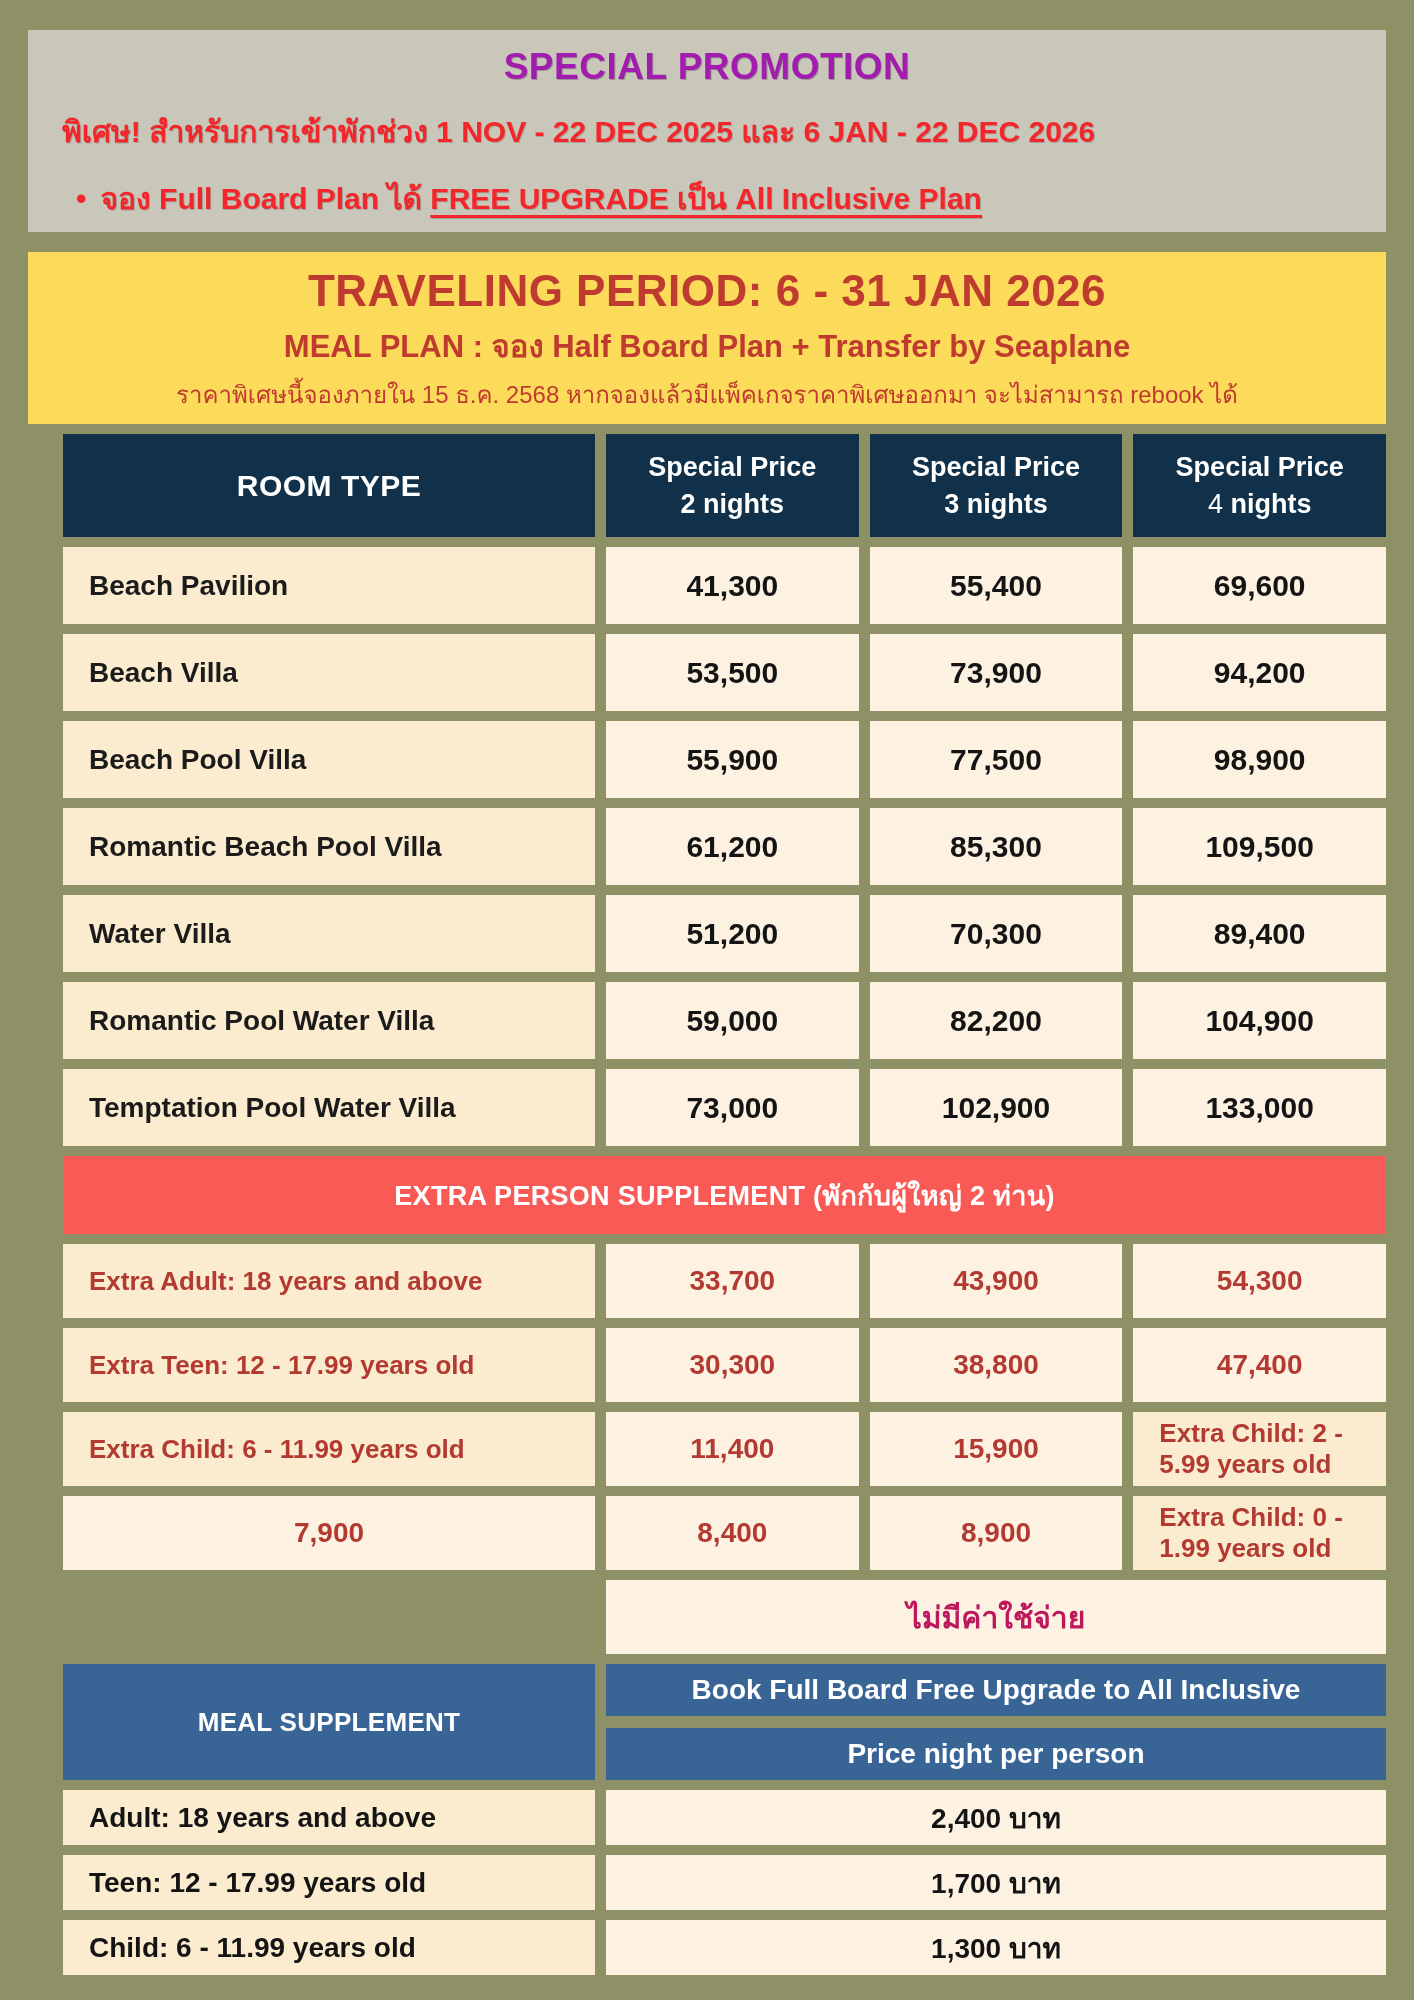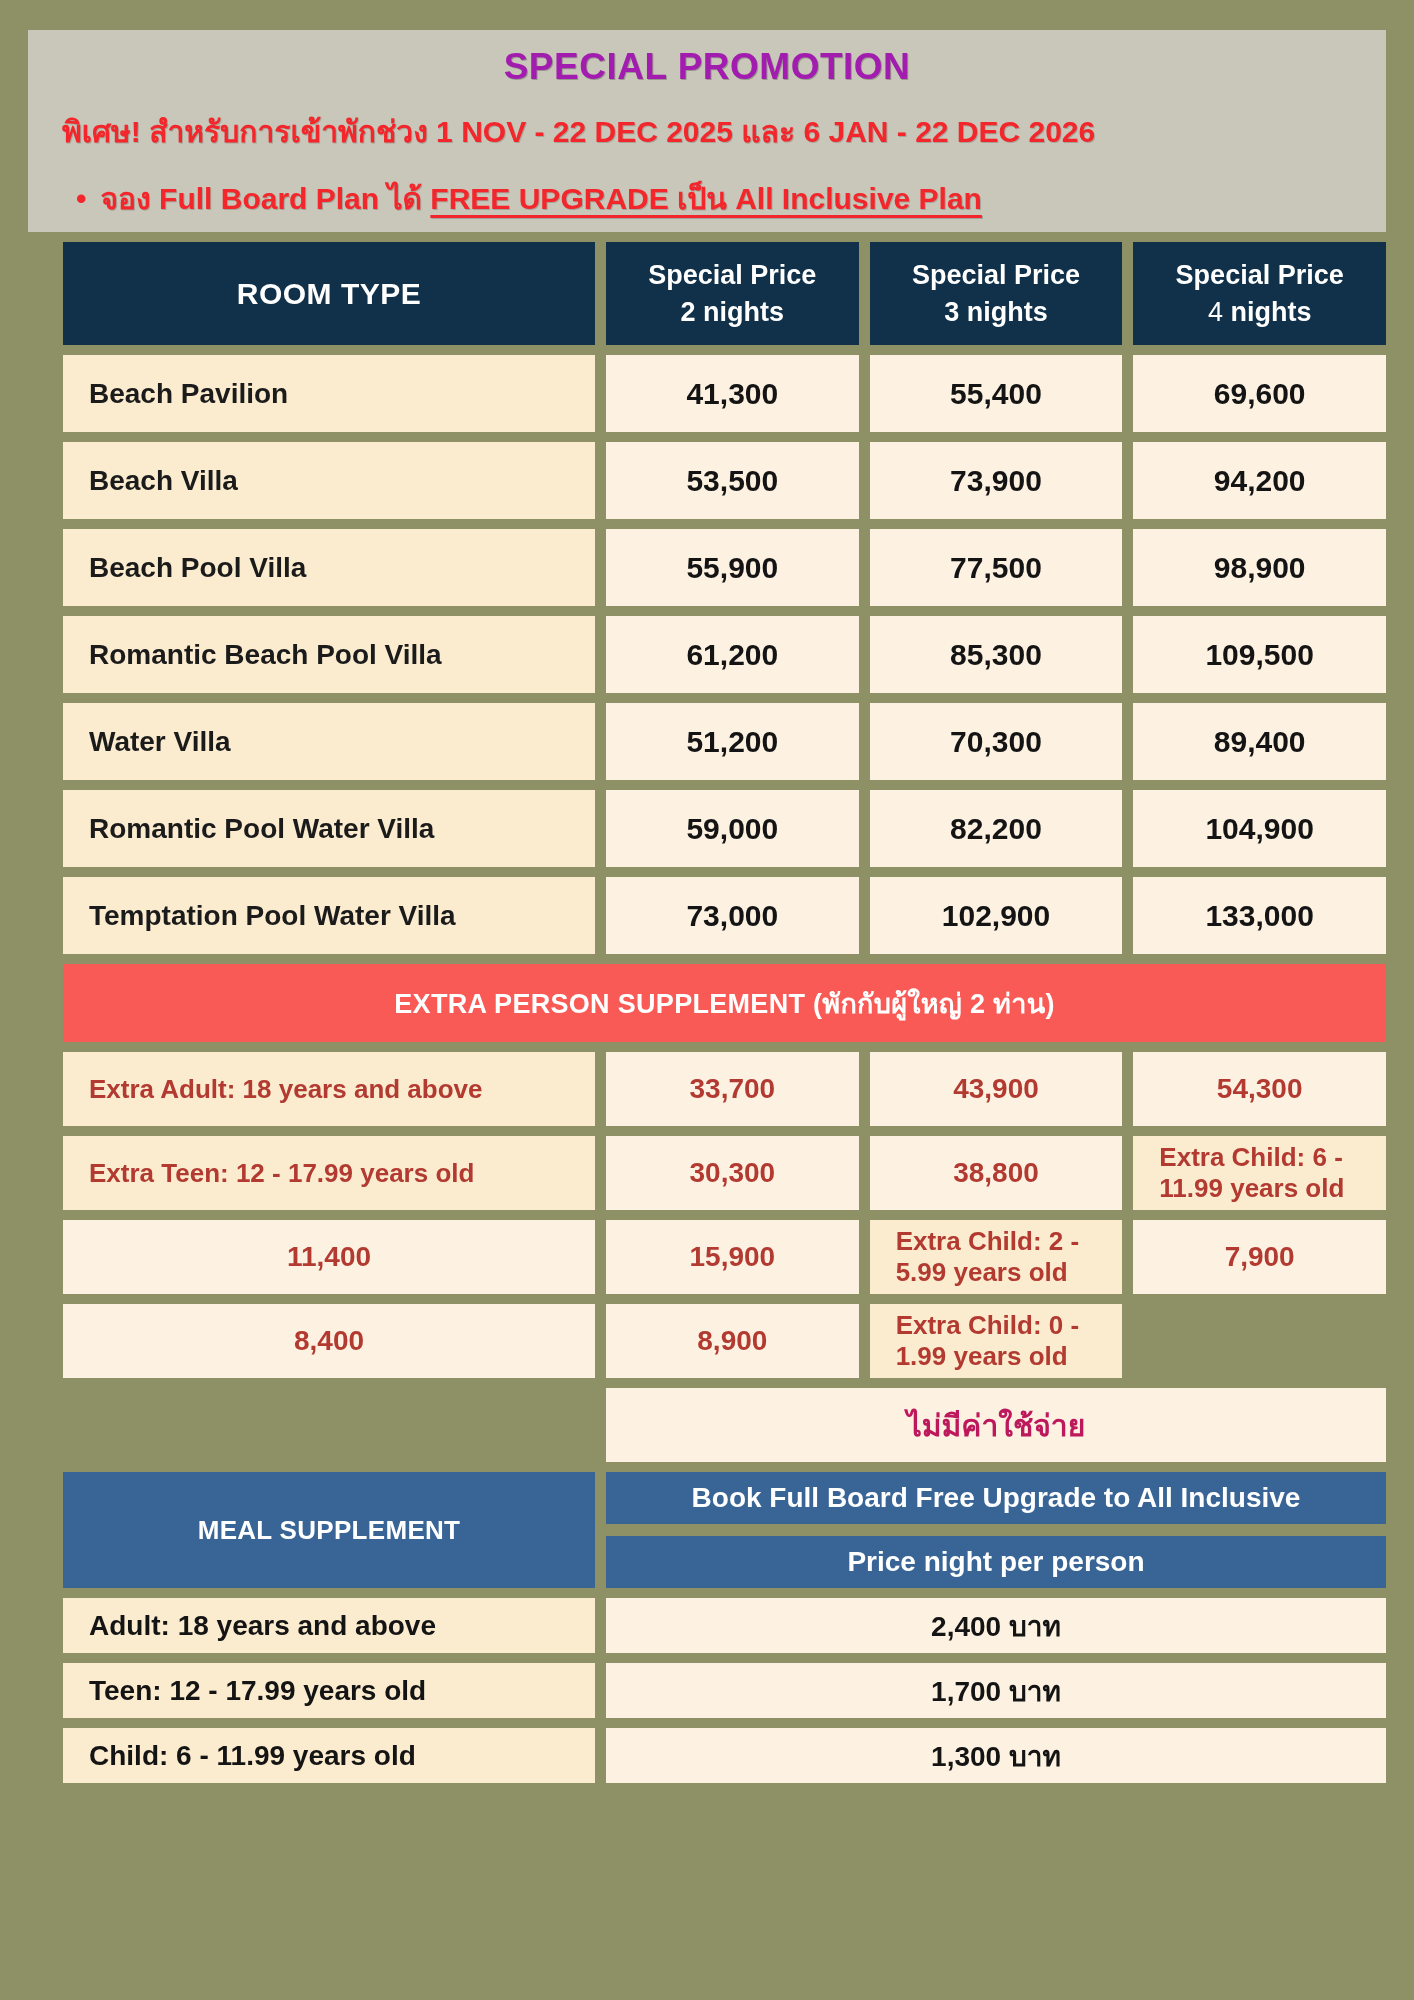--- a/index.html
+++ b/index.html
@@ -85,20 +85,25 @@
 
   <div class="promo-box">
     <div class="promo-title">SPECIAL PROMOTION</div>
     <div class="promo-line">พิเศษ! สำหรับการเข้าพักช่วง 1 NOV - 22 DEC 2025 และ 6 JAN - 22 DEC 2026</div>
     <div class="promo-bullet">
       <span class="bullet-dot">•</span>
       <span class="promo-line"><span>จอง Full Board Plan ได้ </span><span class="u-red">FREE UPGRADE เป็น All Inclusive Plan</span></span>
     </div>
   </div>
 
+  <div class="travel-box">
+    <div class="travel-title">TRAVELING PERIOD:  6 - 31 JAN 2026</div>
+    <div class="travel-meal">MEAL PLAN : จอง Half Board Plan + Transfer by Seaplane</div>
+    <div class="travel-note">ราคาพิเศษนี้จองภายใน 15 ธ.ค. 2568 หากจองแล้วมีแพ็คเกจราคาพิเศษออกมา จะไม่สามารถ rebook ได้</div>
+  </div>
 
   <div class="grid">
 
     <div class="cell navy h-room">ROOM TYPE</div>
     <div class="cell navy h-price">
       <span>Special Price</span>
       <span><span>2</span> <span>nights</span></span>
     </div>
     <div class="cell navy h-price">
       <span>Special Price</span>
@@ -147,20 +152,21 @@
     <div class="cell banner">EXTRA PERSON SUPPLEMENT (พักกับผู้ใหญ่ 2 ท่าน)</div>
 
     <div class="cell cream1 x-label">Extra Adult: 18 years and above</div>
     <div class="cell cream2 x-price">33,700</div>
     <div class="cell cream2 x-price">43,900</div>
     <div class="cell cream2 x-price">54,300</div>
 
     <div class="cell cream1 x-label">Extra Teen: 12 - 17.99 years old</div>
     <div class="cell cream2 x-price">30,300</div>
     <div class="cell cream2 x-price">38,800</div>
+    <div class="cell cream2 x-price">47,400</div>
 
     <div class="cell cream1 x-label">Extra Child: 6 - 11.99 years old</div>
     <div class="cell cream2 x-price">11,400</div>
     <div class="cell cream2 x-price">15,900</div>
 
     <div class="cell cream1 x-label">Extra Child: 2 - 5.99 years old</div>
     <div class="cell cream2 x-price">7,900</div>
     <div class="cell cream2 x-price">8,400</div>
     <div class="cell cream2 x-price">8,900</div>
 

